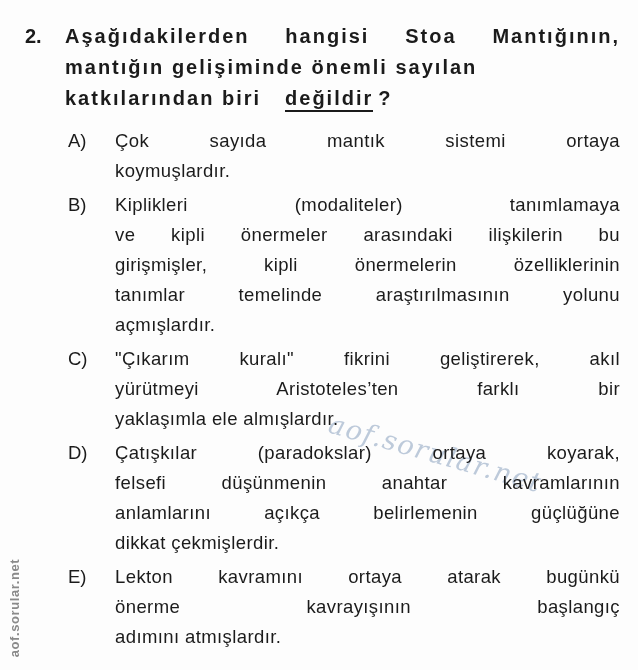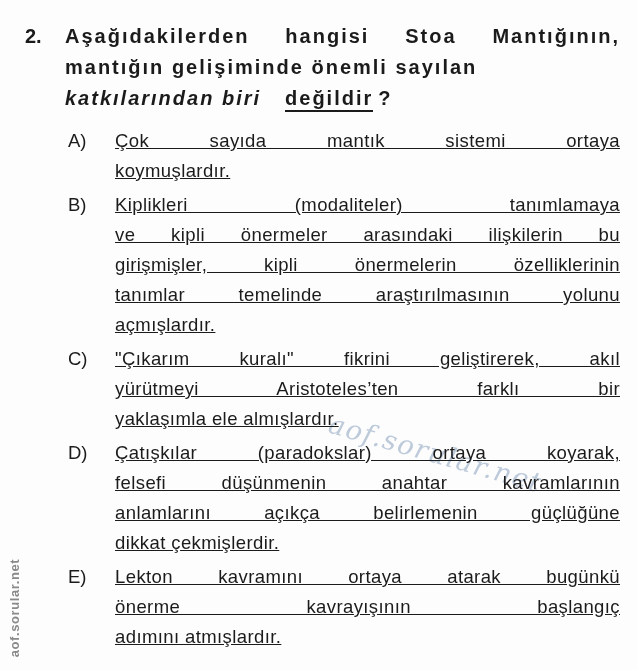--- a/index.html
+++ b/index.html
@@ -35,31 +35,31 @@
   .question { display: flex; padding: 21px 18px 0 25px; }
   .qnum {
     flex: none; width: 40px;
     font-weight: bold; font-size: 20px; line-height: 31px;
   }
   .qtext { flex: 1; font-weight: bold; font-size: 20px; letter-spacing: 2px; }
   .qtext .line { line-height: 31px; }
   .line.just { text-align: justify; text-align-last: justify; text-justify: inter-word; }
   .underline { border-bottom: 2px solid #1b1b1b; padding-bottom: 1px; margin-left: 19px; }
   .qmark { margin-left: 5px; }
-  .sep { margin-right: 5px; font-style: italic; }
+  .sep { margin-right: 5px; }
 
   
   .options { padding: 12px 18px 0 68px; }
   .option { display: flex; margin-bottom: 4px; }
   .letter {
     flex: none; width: 47px;
     font-size: 18.5px; line-height: 30px;
   }
   .otext { flex: 1; font-size: 18.5px; letter-spacing: 0.4px; }
-  .otext .line { line-height: 30px; text-align: justify; text-align-last: justify; text-justify: inter-word; text-decoration: underline; }
+  .otext .line { line-height: 30px; text-align: justify; text-align-last: justify; text-justify: inter-word; }
   .otext .line.last, .qtext .line.last { text-align: center; text-align-last: left; }
 </style>
 </head>
 <body>
 
 <div class="page">
 
   <div class="wm-side">aof.sorular.net</div>
   <div class="wm-center">aof.sorular.net</div>
 

